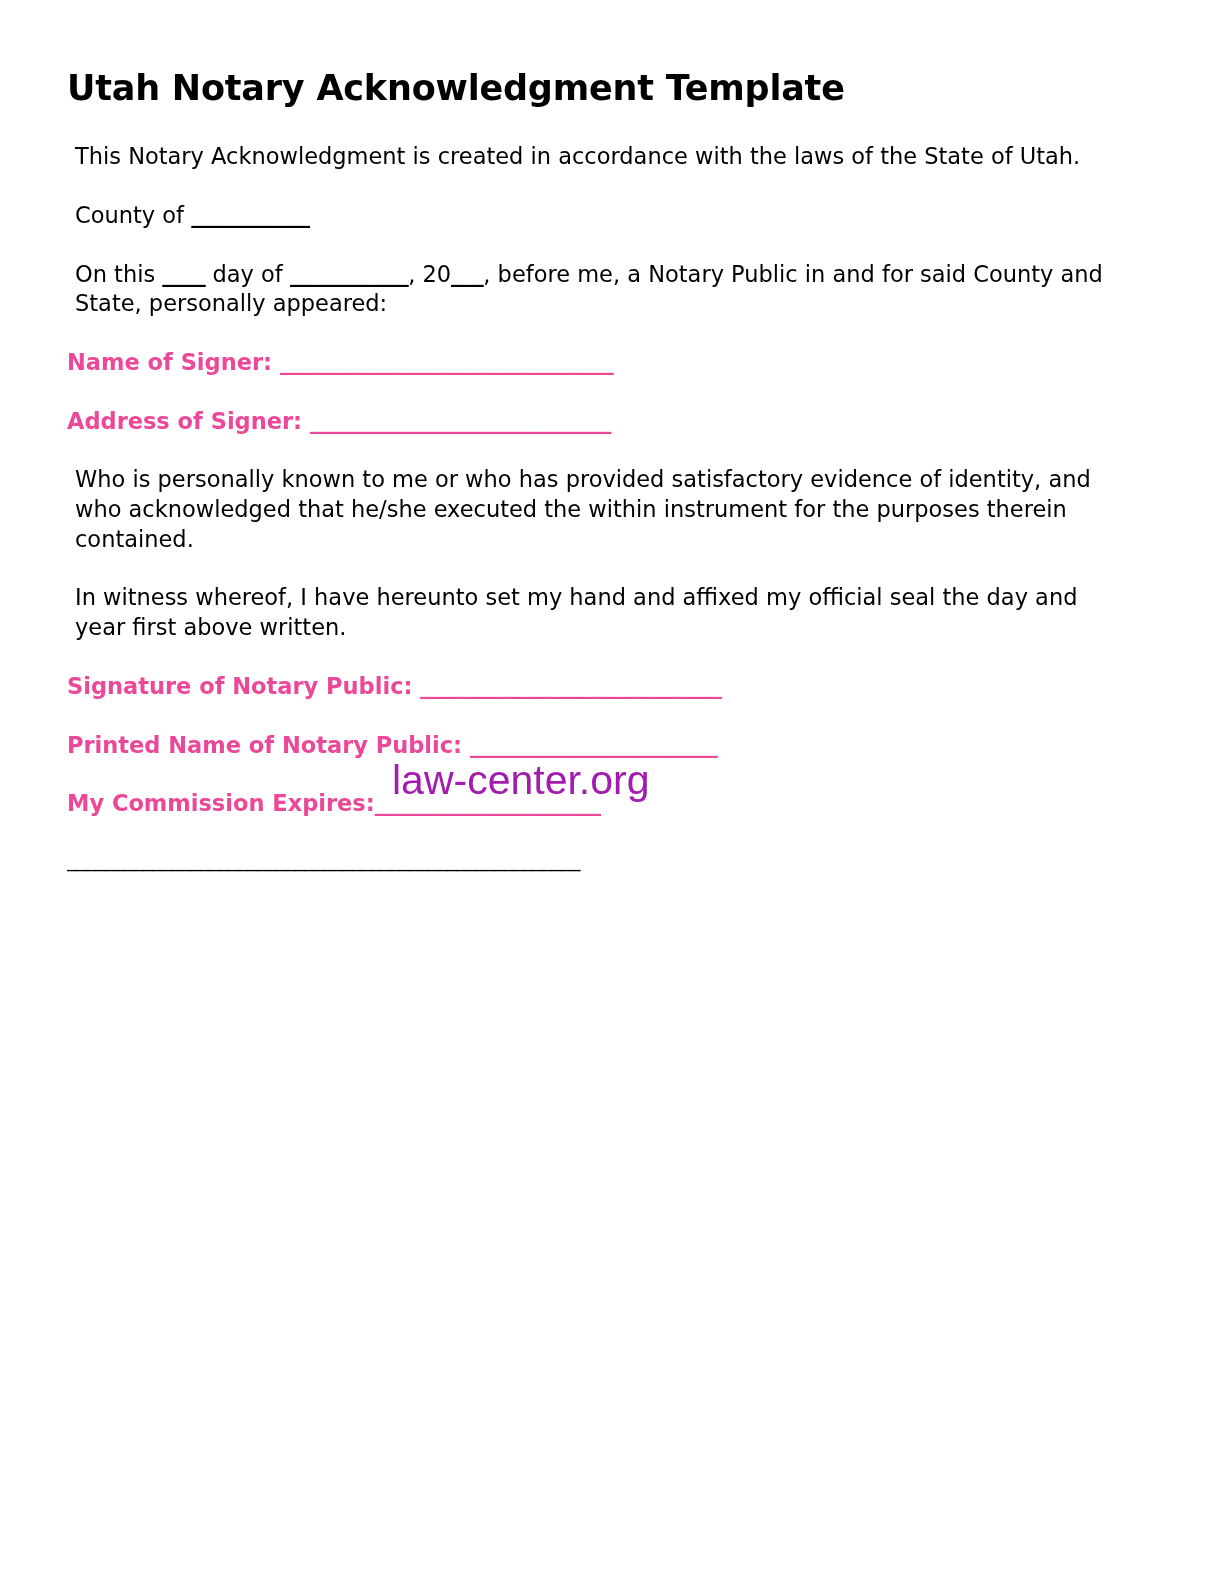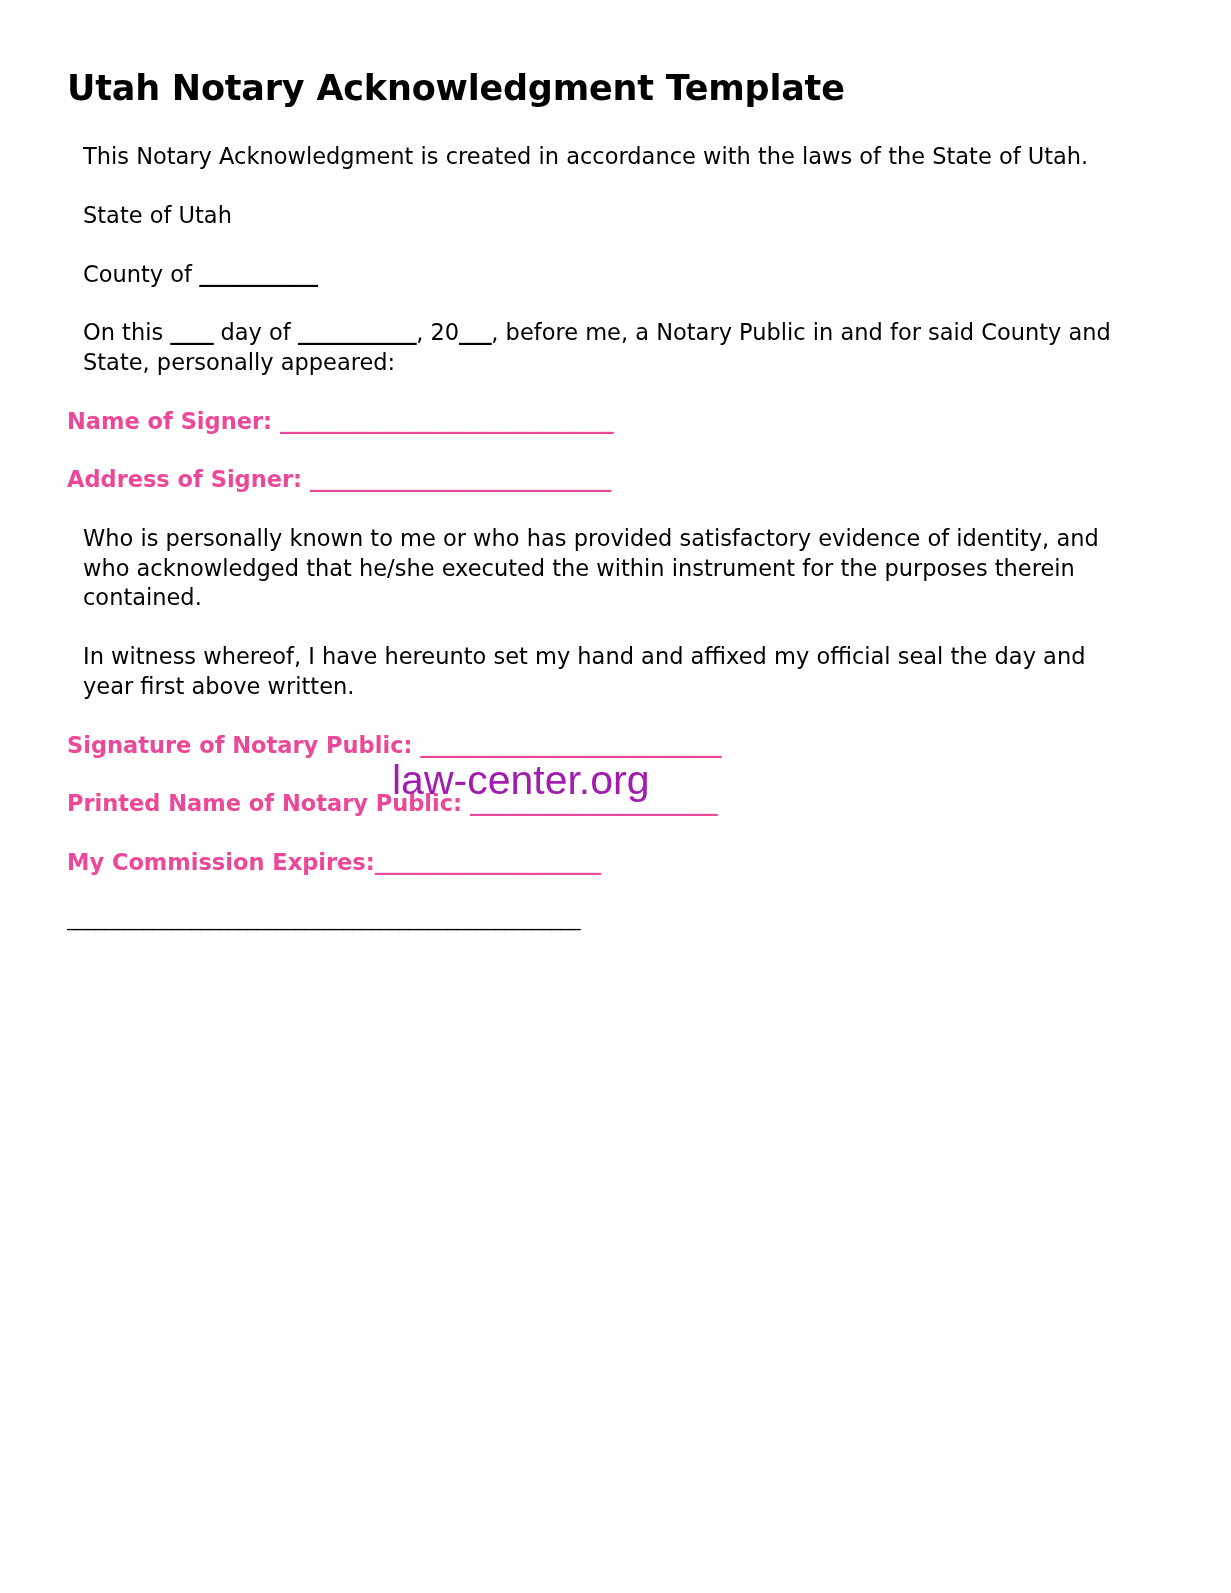--- a/index.html
+++ b/index.html
@@ -33,21 +33,21 @@
     font-weight: bold;
     line-height: 1.15;
     letter-spacing: -0.2px;
     margin: 0 0 34px 0;
     color: #000000;
   }
 
   .para {
     font-size: 22.5px;
     line-height: 1.32;
-    margin: 0 0 29px 16px;
+    margin: 0 0 29px 8px;
     color: #000000;
     font-weight: normal;
   }
 
   .field-line {
     font-size: 22.5px;
     line-height: 1.32;
     margin: 0 0 29px 0;
     color: #ec4899;
   }
@@ -96,21 +96,20 @@
 <body>
 
 <div class="page">
 
   <div class="content">
 
     <h1 class="doc-title">Utah Notary Acknowledgment Template</h1>
 
     <p class="para">This Notary Acknowledgment is created in accordance with the laws of the State of Utah.</p>
 
-    <p class="para">State of Utah</p>
 
     <p class="para"><span>County of </span><span class="blank">___________</span></p>
 
     <p class="para"><span>On this </span><span class="blank">____</span><span> day of </span><span class="blank">___________</span><span>, 20</span><span class="blank">___</span><span>, before me, a Notary Public in and for said County and State, personally appeared:</span></p>
 
     <p class="field-line"><span class="lbl">Name of Signer: </span><span class="blank">_______________________________</span></p>
 
     <p class="field-line"><span class="lbl">Address of Signer: </span><span class="blank">____________________________</span></p>
 
     <p class="para">Who is personally known to me or who has provided satisfactory evidence of identity, and who acknowledged that he/she executed the within instrument for the purposes therein contained.</p>

